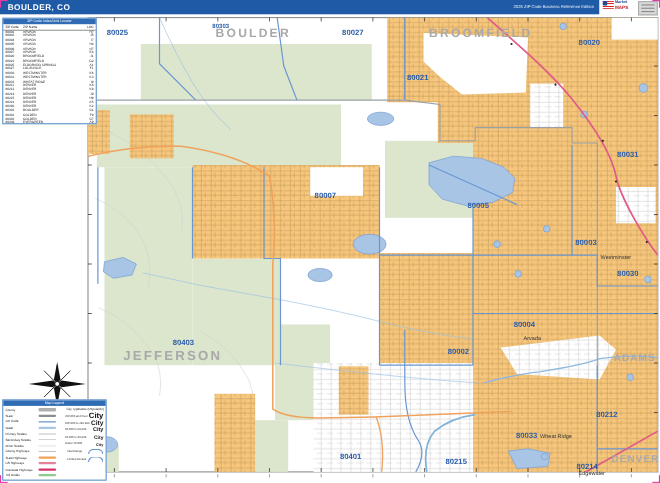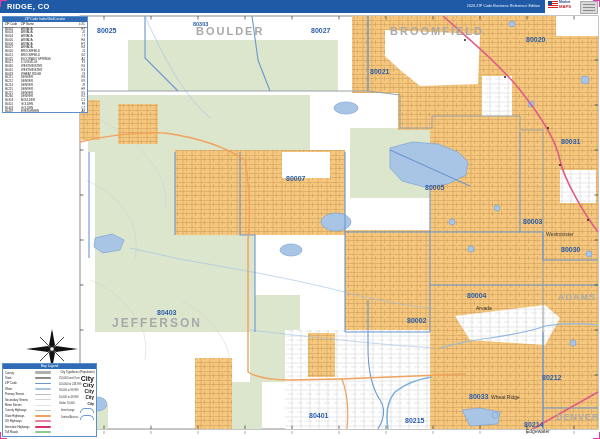--- a/index.html
+++ b/index.html
@@ -250,21 +250,21 @@
         <line x1="80" y1="285" x2="83.5" y2="285" stroke="#333" stroke-width="0.7"></line>
         <line x1="594.5" y1="285" x2="598" y2="285" stroke="#333" stroke-width="0.7"></line>
         <line x1="80" y1="330" x2="83.5" y2="330" stroke="#333" stroke-width="0.7"></line>
         <line x1="594.5" y1="330" x2="598" y2="330" stroke="#333" stroke-width="0.7"></line>
         <line x1="80" y1="375" x2="83.5" y2="375" stroke="#333" stroke-width="0.7"></line>
         <line x1="594.5" y1="375" x2="598" y2="375" stroke="#333" stroke-width="0.7"></line>
       </g>
 </svg>
 
 <div id="header">
-  <span class="title">RIDGE, CO</span>
+  <span class="title">BOULDER, CO</span>
   <span class="edition">2026 ZIP Code Business Reference Edition</span>
 </div>
 <div id="logo">
   <span class="flag">
         <span class="canton"></span>
       </span>
   <span class="brand">
     <span>Market</span><br><b>MAPS</b>
   </span>
   <span class="graybox">
@@ -397,21 +397,21 @@
           <span class="c2">EVERGREEN</span>
           <span class="c3">A9</span>
         </div>
       </div>
 </div>
 
 <div id="map-labels">
       <span class="lbl-county" style="left: 196px; top: 25px; font-size: 11px; letter-spacing: 2px;">BOULDER</span>
       <span class="lbl-county" style="left: 390px; top: 25px; font-size: 11px; letter-spacing: 2px;">BROOMFIELD</span>
       <span class="lbl-county" style="left: 112px; top: 316px; font-size: 12px; letter-spacing: 2px;">JEFFERSON</span>
-      <span class="lbl-county" style="left: 558px; top: 292px; font-size: 9px; letter-spacing: 1px;">ADAMS</span>
+      <span class="lbl-county" style="left: 558px; top: 320px; font-size: 9px; letter-spacing: 1px;">ADAMS</span>
       <span class="lbl-county" style="left: 556px; top: 412px; font-size: 9px; letter-spacing: 1px;">DENVER</span>
       <span class="lbl-zip" style="left: 97px; top: 27px; font-size: 7px;">80025</span>
       <span class="lbl-zip" style="left: 193px; top: 21px; font-size: 5.5px;">80303</span>
       <span class="lbl-zip" style="left: 311px; top: 27px; font-size: 7px;">80027</span>
       <span class="lbl-zip" style="left: 526px; top: 36px; font-size: 7px;">80020</span>
       <span class="lbl-zip" style="left: 370px; top: 68px; font-size: 7px;">80021</span>
       <span class="lbl-zip" style="left: 286px; top: 175px; font-size: 7px;">80007</span>
       <span class="lbl-zip" style="left: 425px; top: 184px; font-size: 7px;">80005</span>
       <span class="lbl-zip" style="left: 561px; top: 138px; font-size: 7px;">80031</span>
       <span class="lbl-zip" style="left: 523px; top: 218px; font-size: 7px;">80003</span>

